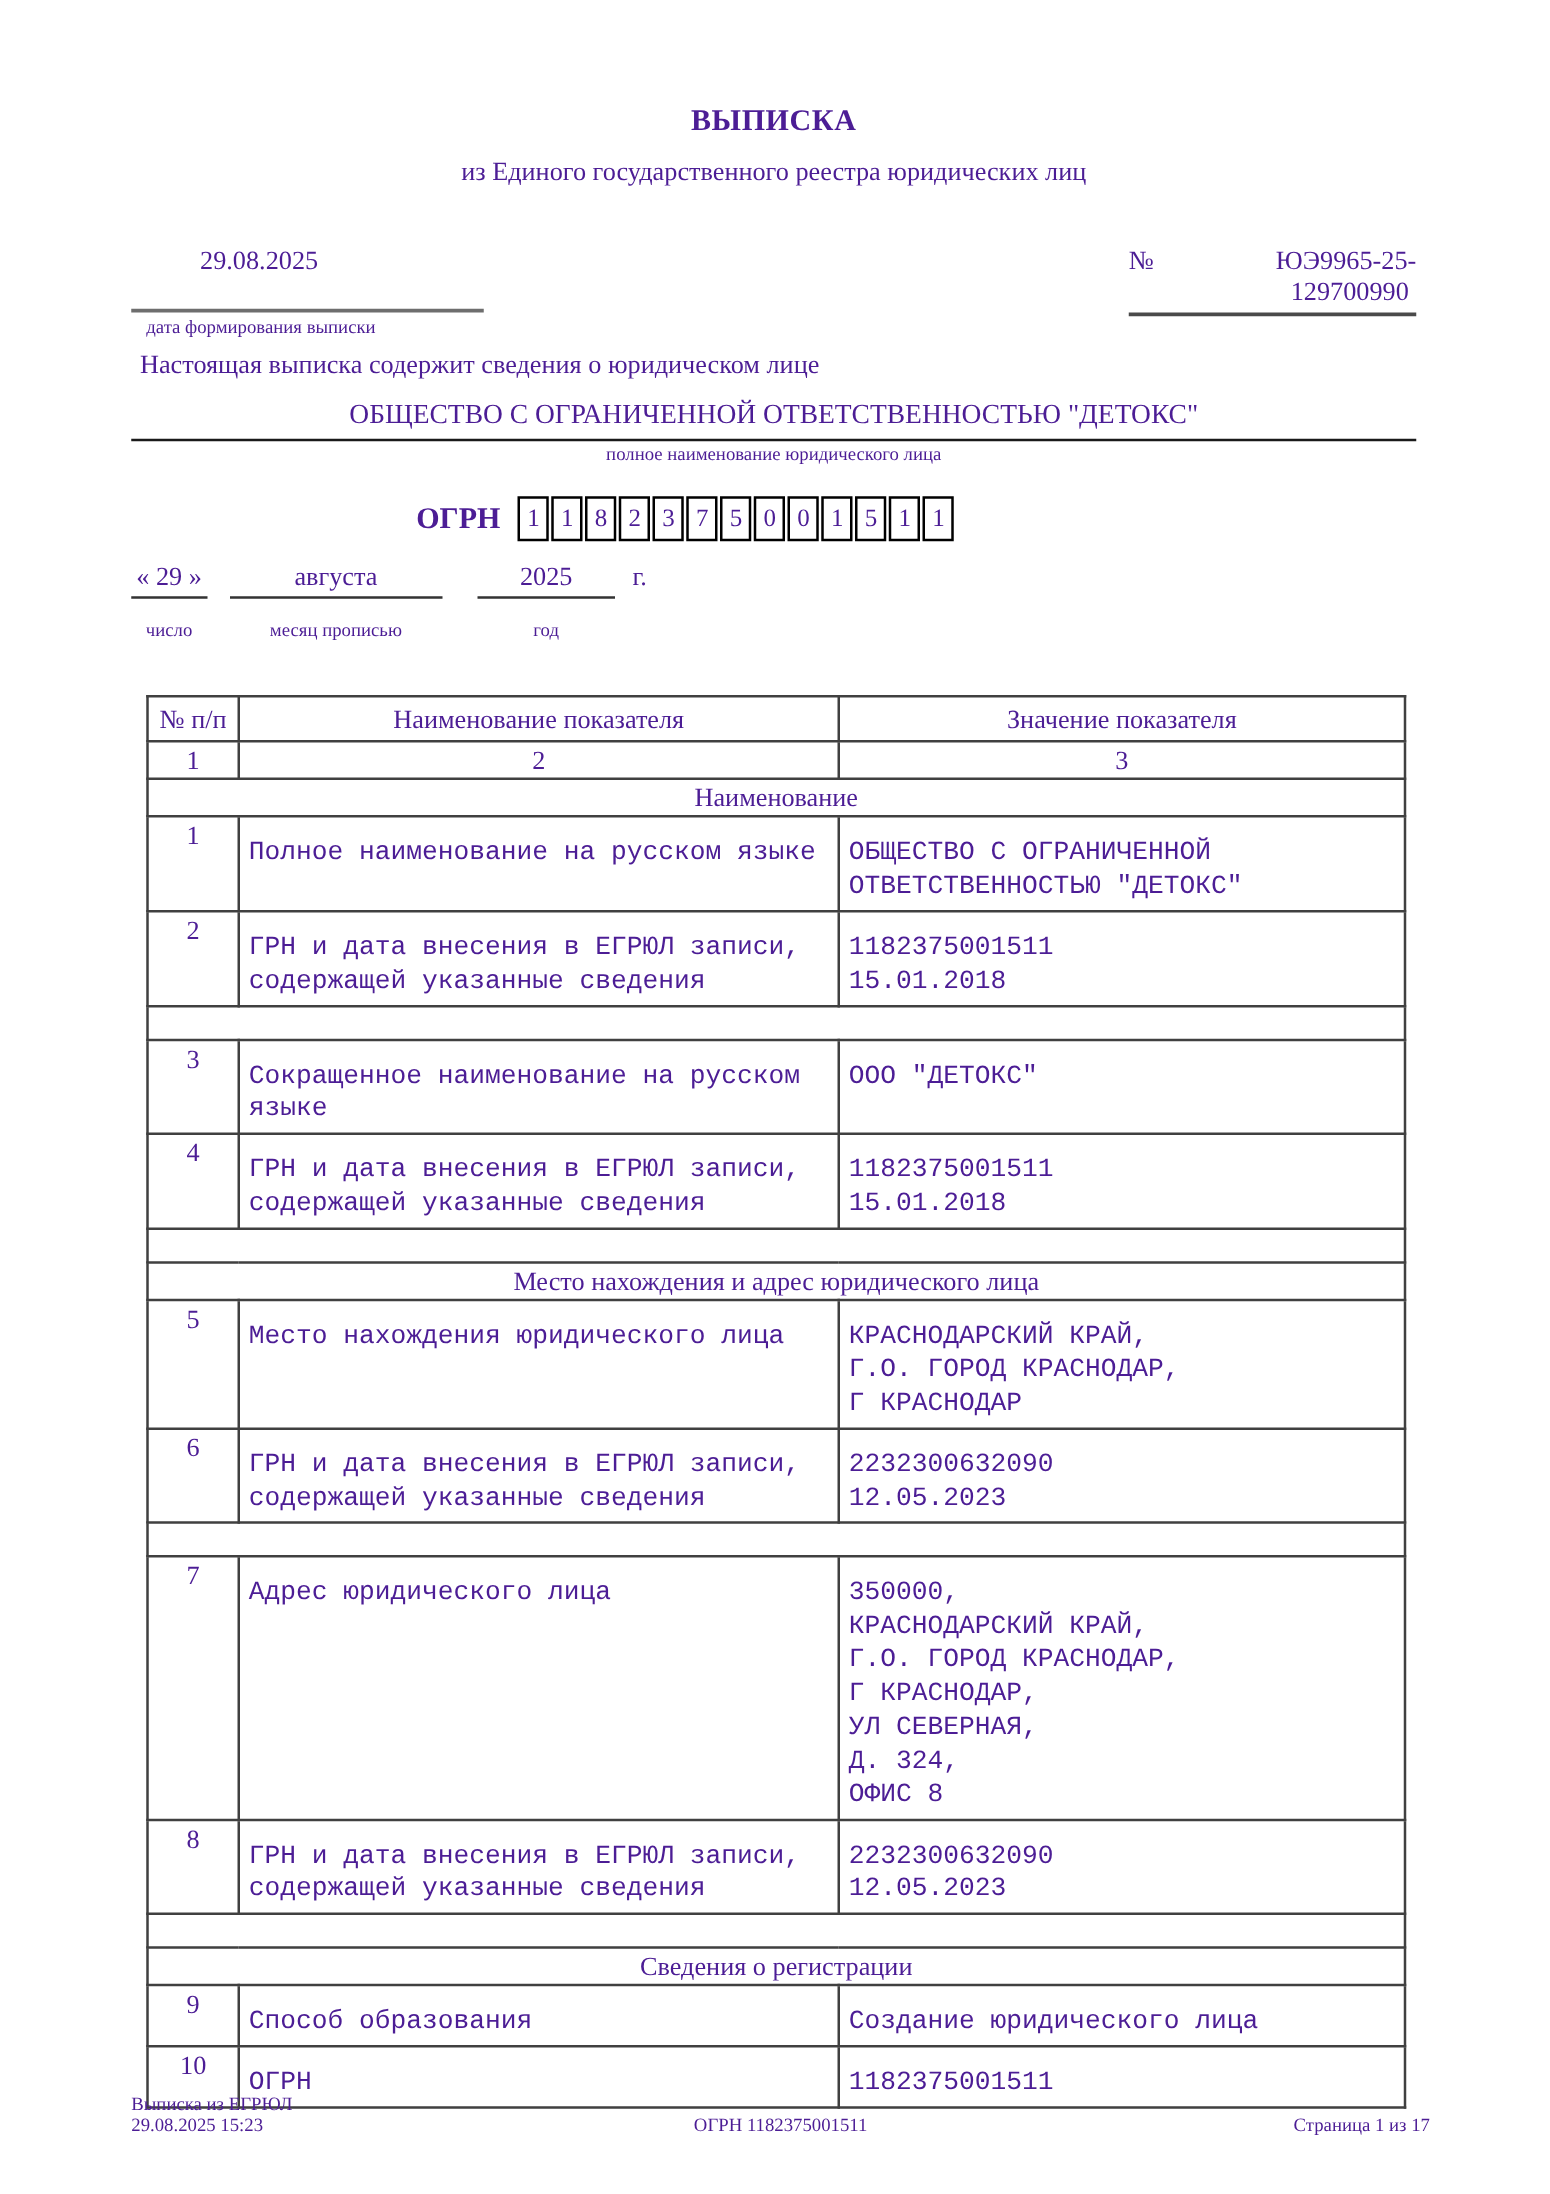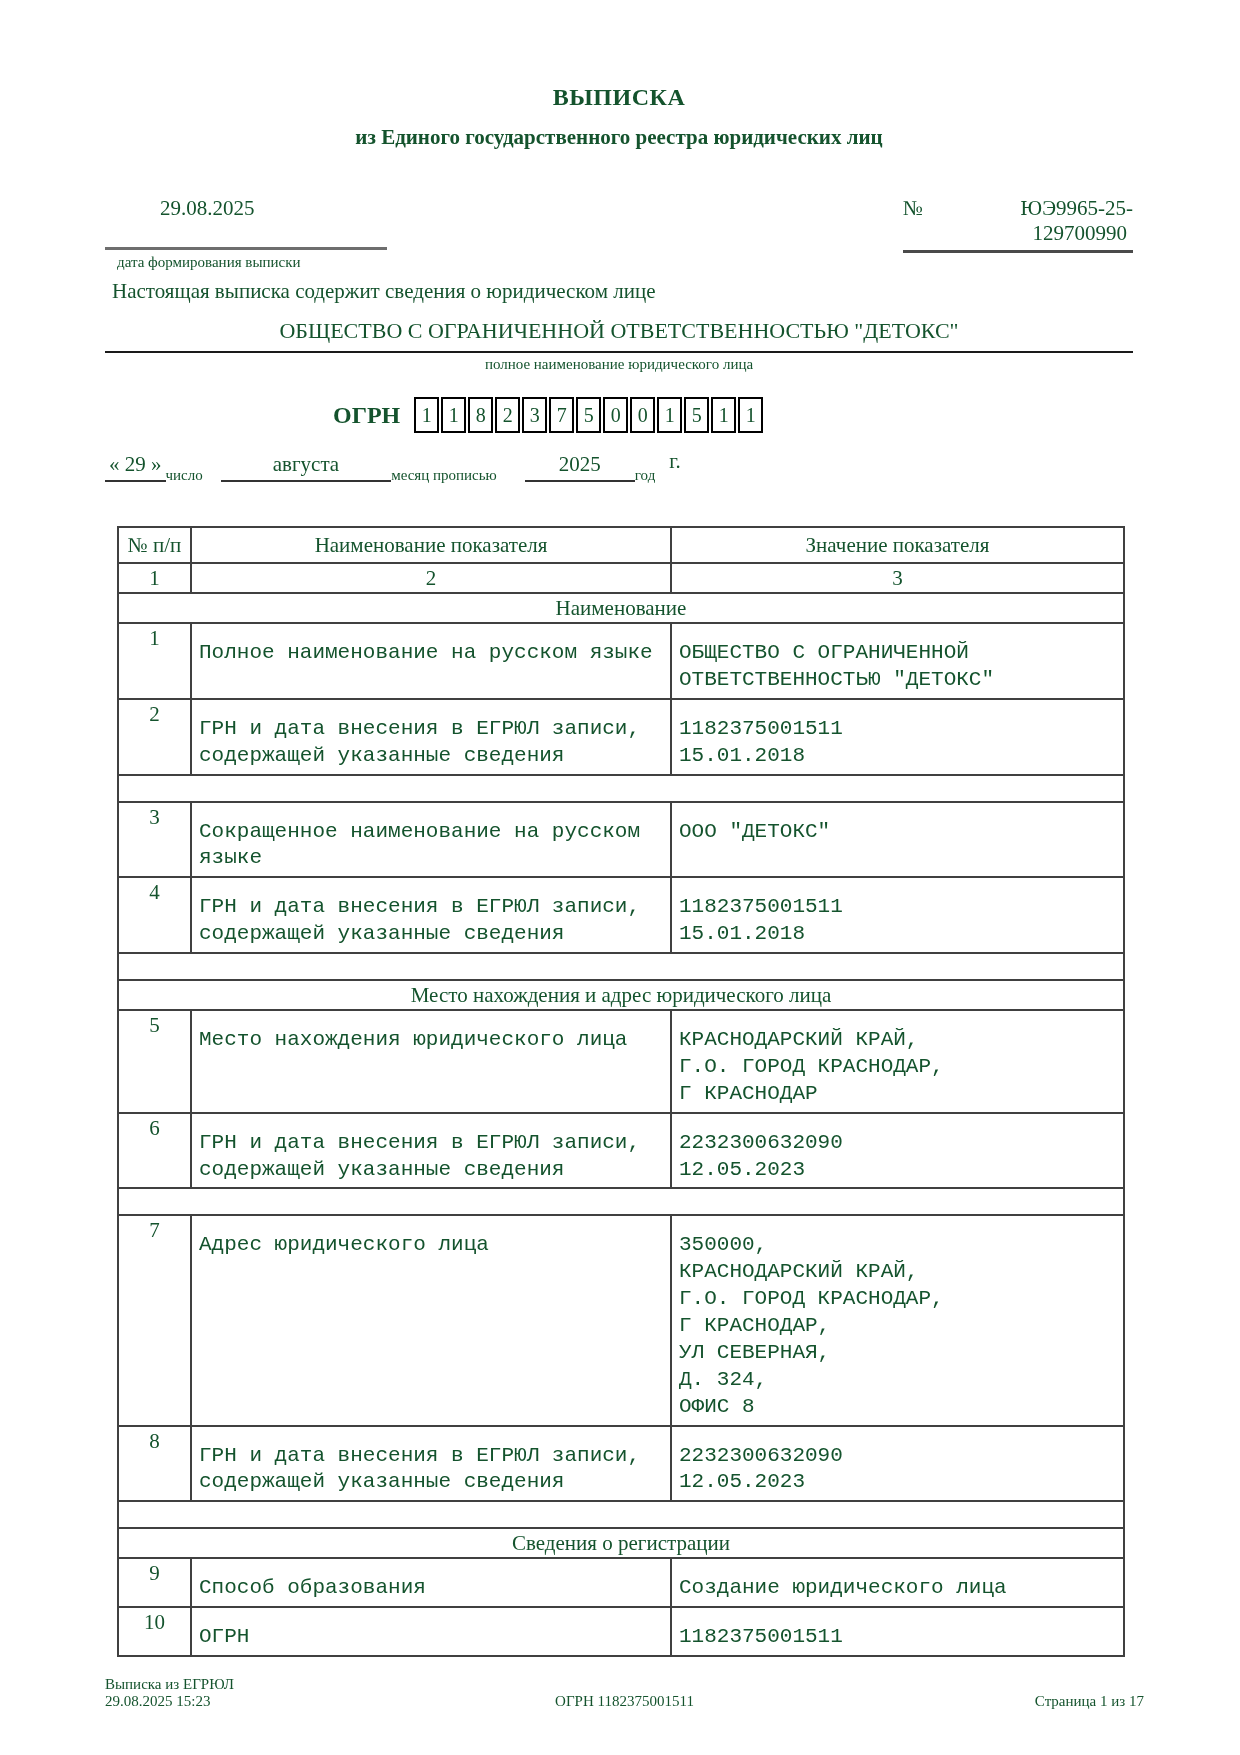--- a/index.html
+++ b/index.html
@@ -2,35 +2,35 @@
 <html><head>
 <meta charset="utf-8">
 <style>
   * { box-sizing: border-box; margin: 0; padding: 0; }
   html, body { background: #ffffff; }
   .page {
     position: relative;
     width: 1240px;
     height: 1740px;
     background: #ffffff;
-    color: #14532d;
+    color: #4c1d95;
     font-family: "Liberation Serif", "DejaVu Serif", serif;
     overflow: hidden;
   }
   .content { padding: 84px 107px 0 105px; }
 
   .doc-title {
     text-align: center;
     font-weight: bold;
     font-size: 24px;
     letter-spacing: 0.5px;
   }
   .doc-subtitle {
     text-align: center;
-    font-weight: bold;
+    font-weight: normal;
     font-size: 21px;
     margin-top: 14px;
   }
 
   .meta-row {
     margin-top: 46px;
     display: flex;
     justify-content: space-between;
     align-items: flex-start;
   }
@@ -68,21 +68,21 @@
   .digit-box {
     width: 25px; height: 36px;
     border: 2px solid #000;
     display: flex; align-items: center; justify-content: center;
     font-size: 20px;
   }
 
   .included { font-size: 21px; margin-top: 16px; padding-left: 7px; }
 
   .dateline { margin-top: 16px; display: flex; align-items: flex-start; }
-  .dl-group { display: flex; align-items: center; }
+  .dl-group { display: flex; flex-direction: column; align-items: center; }
   .dl-line { font-size: 21px; border-bottom: 2px solid #333; padding-bottom: 3px; }
   .dl-caption { font-size: 15px; margin-top: 18px; }
   .dl-day .dl-line { padding-left: 4px; padding-right: 4px; }
   .dl-month { margin-left: 18px; }
   .dl-month .dl-line { padding-left: 52px; padding-right: 52px; }
   .dl-year { margin-left: 28px; }
   .dl-year .dl-line { padding-left: 34px; padding-right: 34px; }
   .dl-suffix { font-size: 21px; margin-left: 14px; }
 
   table.register {

